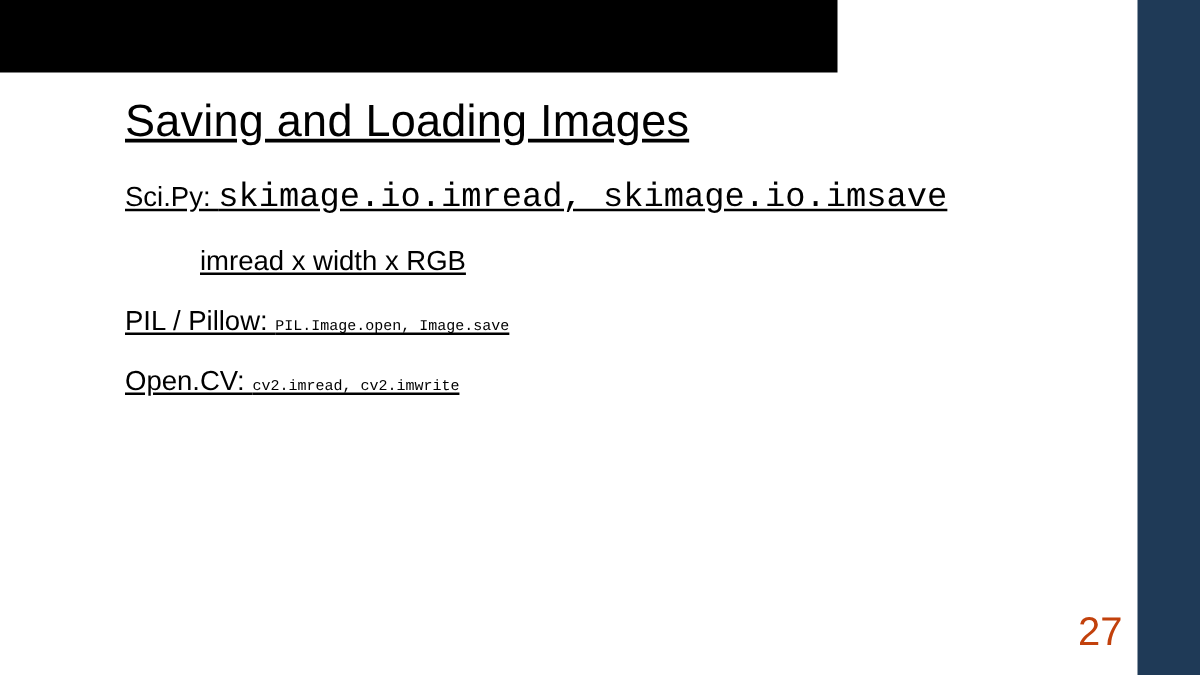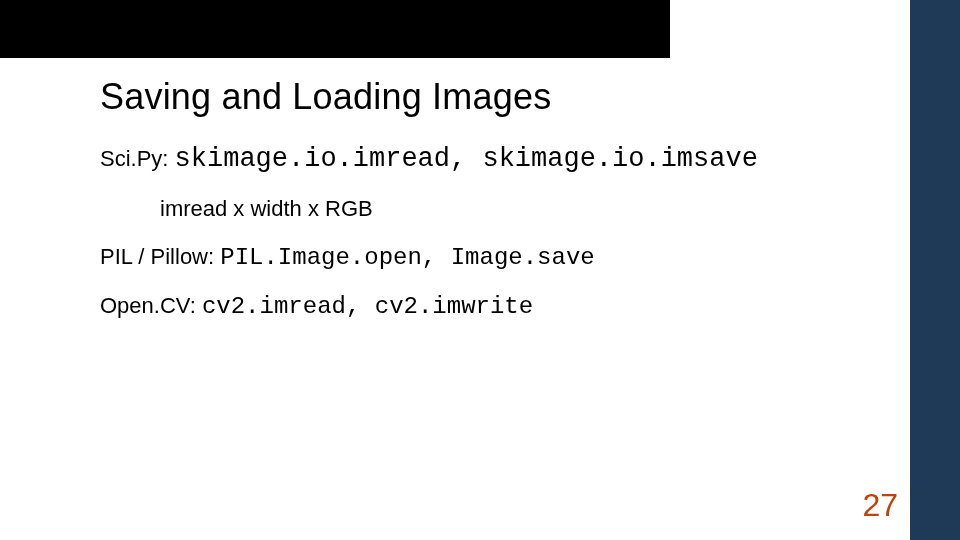--- a/index.html
+++ b/index.html
@@ -27,20 +27,21 @@
     right: 0;
     width: 50px;
     height: 540px;
     background: #1f3a57;
   }
   .content {
     position: absolute;
     top: 76px;
     left: 100px;
     right: 80px;
+    text-decoration: underline;
   }
   .slide-title {
     font-size: 36px;
     font-weight: 400;
     margin: 0 0 26px 0;
     letter-spacing: 0.2px;
   }
   .line {
     font-size: 22px;
     font-weight: 400;
@@ -48,21 +49,21 @@
   }
   .indent {
     padding-left: 60px;
   }
   .code {
     font-family: "Courier New", Courier, monospace;
     font-size: 27px;
   }
   .small-code {
     font-family: "Courier New", Courier, monospace;
-    font-size: 24px;
+    font-size: 12px;
   }
   .page-number {
     position: absolute;
     right: 62px;
     bottom: 16px;
     font-size: 32px;
     color: #c2410c;
     font-weight: 400;
   }
 </style>

